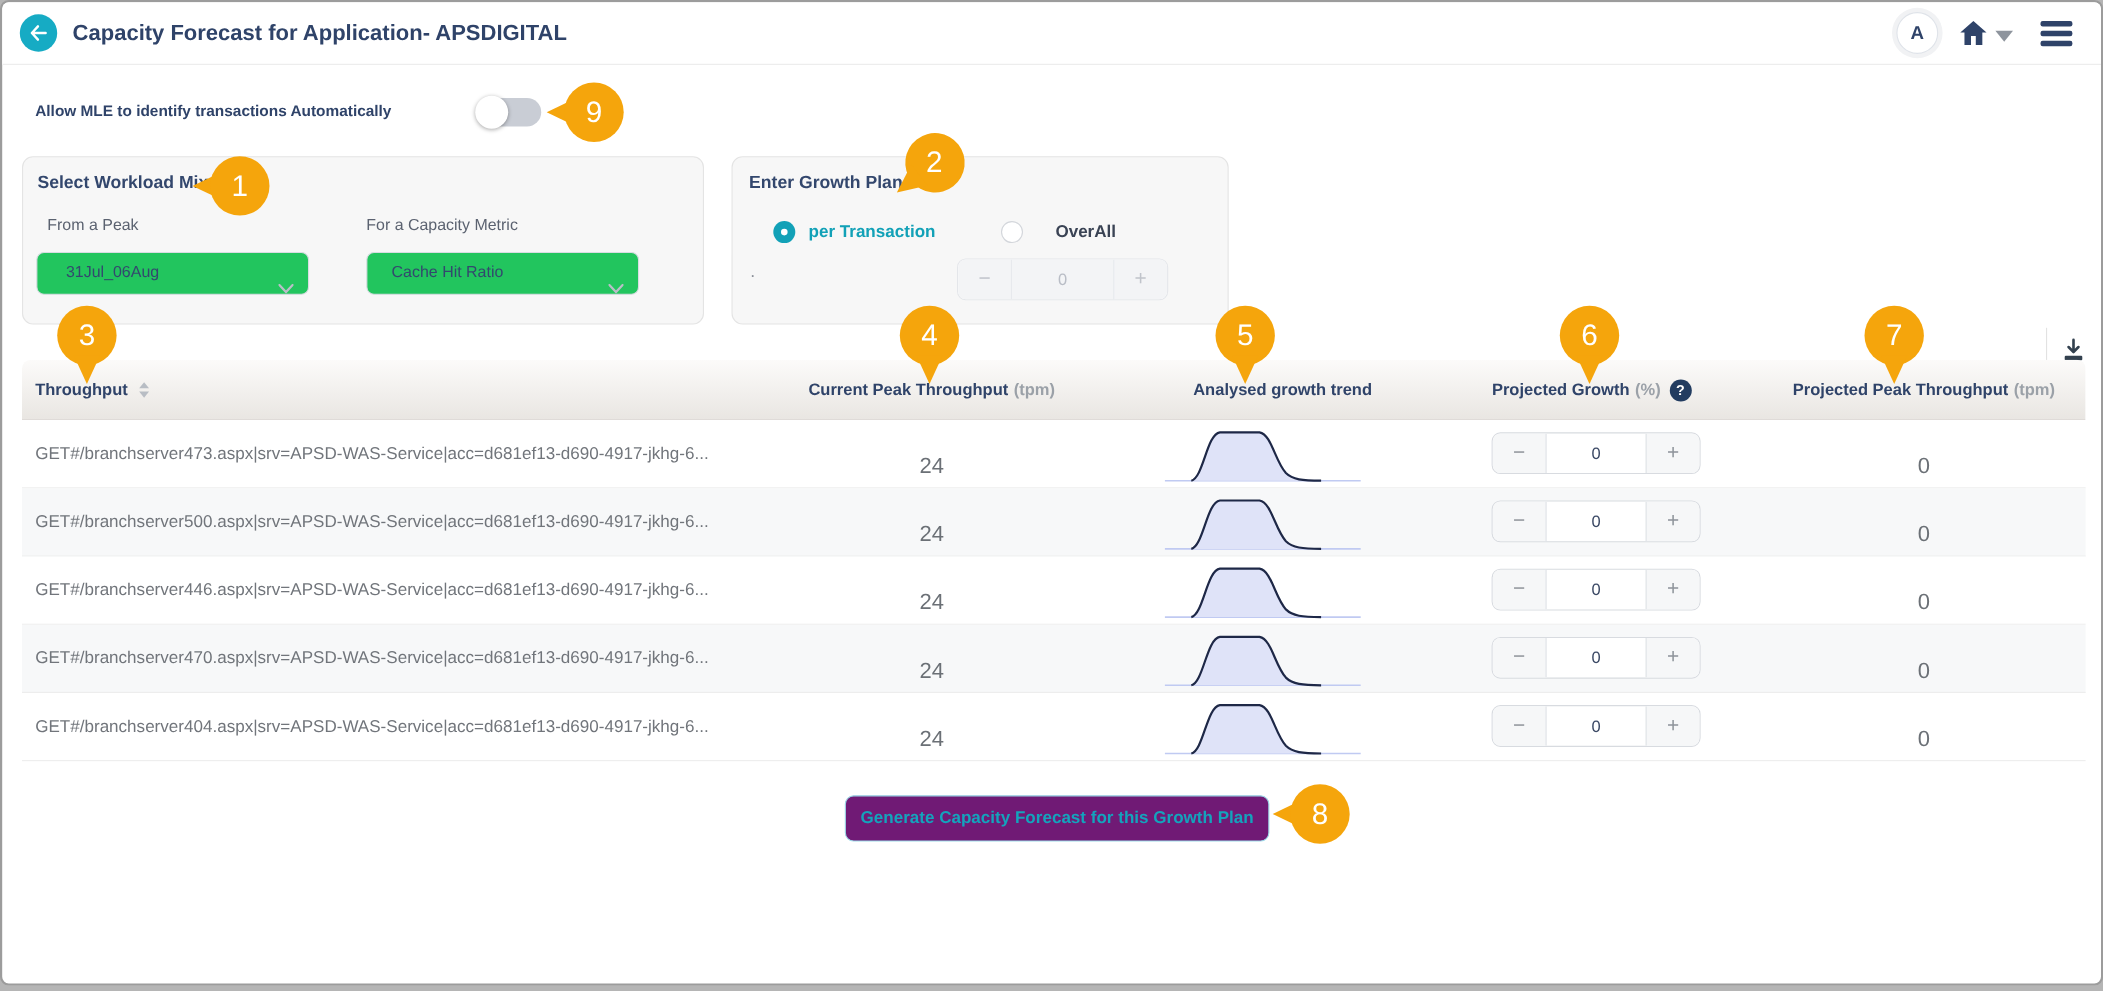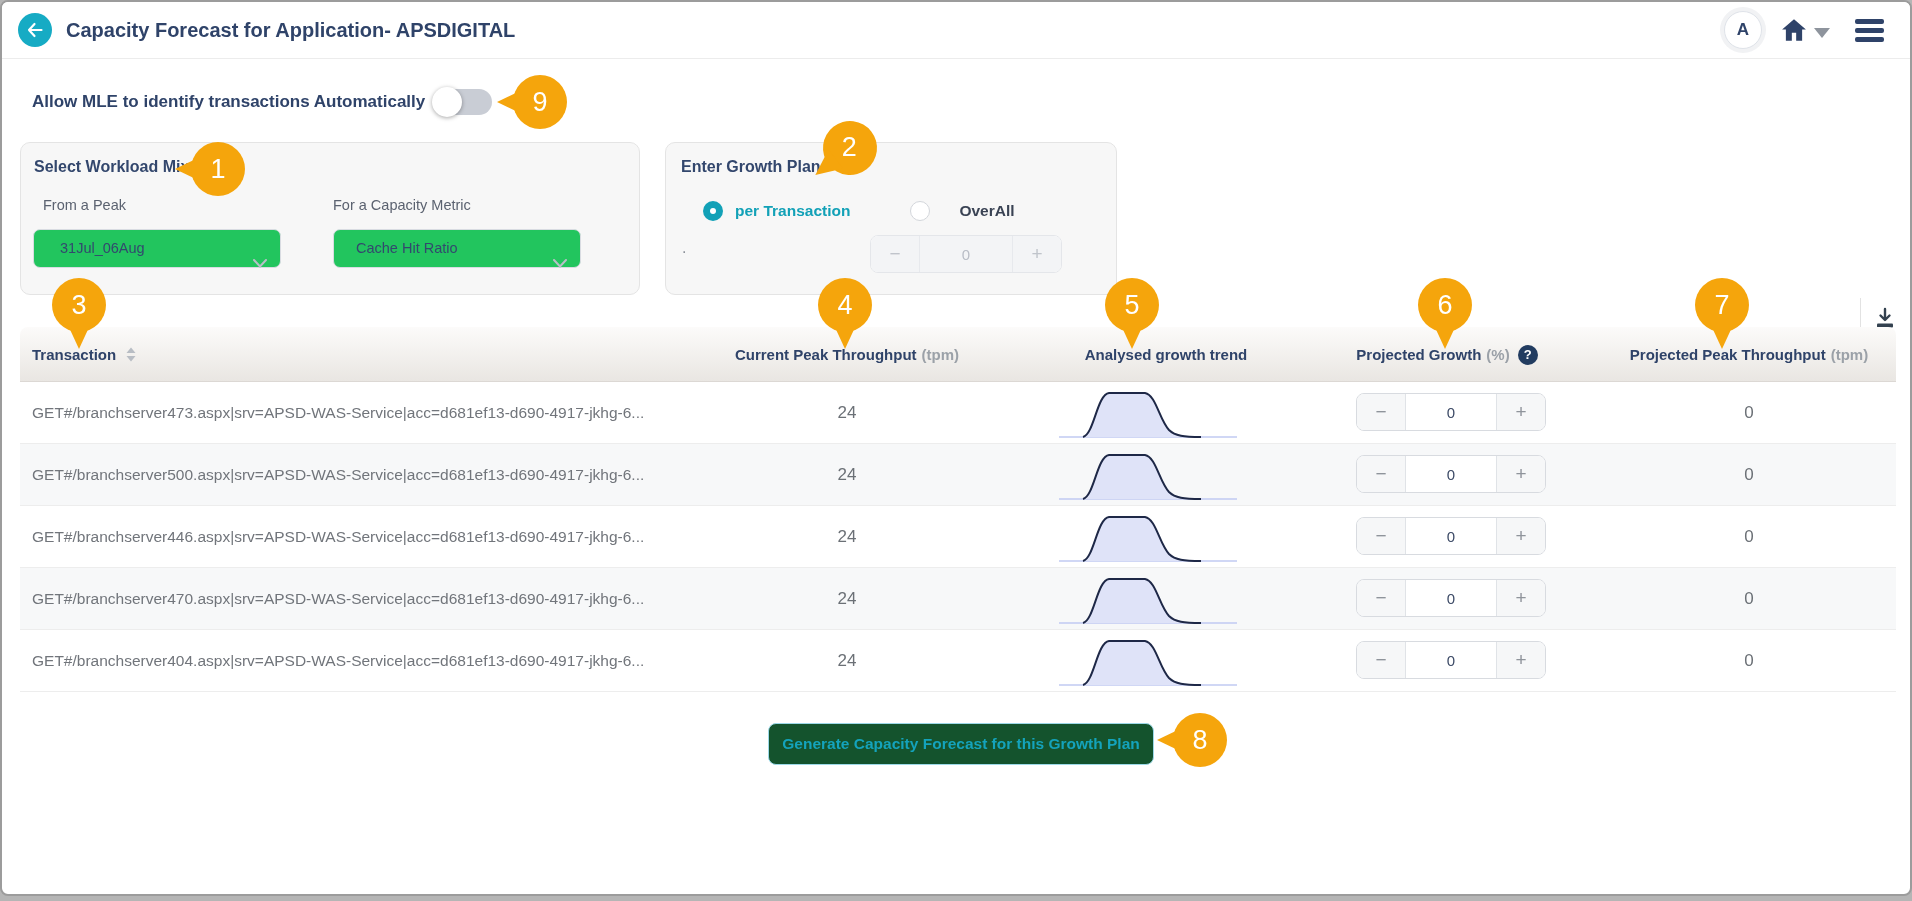--- a/index.html
+++ b/index.html
@@ -16,21 +16,21 @@
     border:1.5px solid #dfe3e9;box-shadow:0 0 0 4px #f1f2f4;color:#2f4369;font-weight:bold;font-size:17px;
     display:flex;align-items:center;justify-content:center;box-sizing:border-box;cursor:pointer;}
   .home-icon{position:absolute;left:1779px;top:16px;cursor:pointer;}
   .caret-down{position:absolute;left:1812px;top:26px;width:0;height:0;border-left:8px solid transparent;
     border-right:8px solid transparent;border-top:10px solid #8e949d;cursor:pointer;}
   .hamburger{position:absolute;left:1853px;top:17px;width:29px;cursor:pointer;}
   .hamburger span{display:block;height:4.5px;background:#2f4369;border-radius:2px;margin-bottom:4.5px;}
   .hamburger span:last-child{margin-bottom:0;}
 
   
-  .mle-label{position:absolute;left:30px;top:90px;font-size:17px;font-weight:bold;color:#2f4369;}
+  .mle-label{position:absolute;left:30px;top:90px;font-size:14px;font-weight:bold;color:#2f4369;}
   .switch{position:absolute;left:432px;top:87px;width:58px;height:26px;background:#c9cdd5;border-radius:13px;cursor:pointer;}
   .switch .knob{position:absolute;left:-2px;top:-2px;width:30px;height:30px;border-radius:50%;background:#fff;
     box-shadow:0 1px 4px rgba(0,0,0,.35);}
 
   
   .panel{position:absolute;top:140px;height:153px;background:#f7f7f7;border:1px solid #e4e4e4;
     border-radius:10px;box-sizing:border-box;}
   .panel-workload{left:18px;width:620px;}
   .panel-growth{left:663px;width:452px;}
   .panel-title{position:absolute;left:13px;top:15px;font-size:16px;font-weight:bold;color:#33476d;}
@@ -71,29 +71,29 @@
   .th.center{justify-content:center;text-align:center;}
   .unit{color:#9ba1a8;font-weight:bold;margin-left:5px;}
   .sort-icon{margin-left:9px;display:flex;flex-direction:column;cursor:pointer;}
   .help-icon{margin-left:8px;width:20px;height:20px;border-radius:50%;background:#223c60;color:#fff;
     font-size:13px;font-weight:bold;display:flex;align-items:center;justify-content:center;cursor:pointer;}
 
   .rows{position:absolute;left:18px;top:380px;width:1876px;}
   .row{position:relative;height:61px;border-bottom:1px solid #ededed;background:#fff;}
   .row:nth-child(even){background:#f7f8f9;}
   .cell-txn{position:absolute;left:12px;top:0;height:61px;display:flex;align-items:center;font-size:15.5px;color:#71757b;}
-  .cell-num{position:absolute;top:0;height:61px;display:flex;align-items:center;justify-content:center;
-    font-size:17px;color:#6b7076;}
+  .cell-num{position:absolute;top:12px;height:61px;display:flex;align-items:center;justify-content:center;
+    font-size:20px;color:#6b7076;}
   .c-peak{left:677px;width:300px;}
   .c-proj{left:1564px;width:330px;}
   .cell-chart{position:absolute;left:1033px;top:5px;}
   .row-stepper{position:absolute;left:1336px;top:11px;width:190px;height:38px;}
 
   
-  .gen-btn{position:absolute;left:766px;top:721px;width:384px;height:40px;background:#14532d;
+  .gen-btn{position:absolute;left:766px;top:721px;width:384px;height:40px;background:#701a75;
     border:1px solid #9cd9e8;border-radius:8px;color:#14a3bc;font-size:15.5px;font-weight:bold;
     display:flex;align-items:center;justify-content:center;cursor:pointer;}
 
   
   .pc{width:54px;height:54px;border-radius:50%;background:#f5a50c;display:flex;align-items:center;
     justify-content:center;color:#fff;font-size:27px;font-weight:500;}
   .pin{position:absolute;width:54px;z-index:20;}
   .pin .pt{width:0;height:0;border-left:12px solid transparent;border-right:12px solid transparent;
     border-top:26px solid #f5a50c;margin:-9px auto 0;}
   .pin.rot{transform:rotate(52deg);transform-origin:27px 27px;}
@@ -176,21 +176,21 @@
   <div class="download-divider"></div>
   <div class="download-icon">
     <svg width="22" height="22" viewBox="0 0 22 22">
         <path d="M11 2 V12.5 M6.5 8.5 L11 13 L15.5 8.5" stroke="#33414f" stroke-width="2.4" fill="none" stroke-linecap="round" stroke-linejoin="round"></path>
         <rect x="3" y="16.5" width="16" height="4" rx="1" fill="#33414f"></rect>
       </svg>
   </div>
 
   <div class="thead">
     <div class="th" style="left:12px;">
-      <span>Transaction</span>
+      <span>Throughput</span>
       <span class="sort-icon">
         <svg width="12" height="17" viewBox="0 0 12 17">
             <path d="M6 1.5 L10.5 7 H1.5 Z" fill="#b8bdc4"></path>
             <path d="M6 15.5 L1.5 10 H10.5 Z" fill="#b8bdc4"></path>
           </svg>
       </span>
     </div>
     <div class="th center" style="left:677px;width:300px;">
       <span>Current Peak Throughput</span>
       <span class="unit">(tpm)</span>

